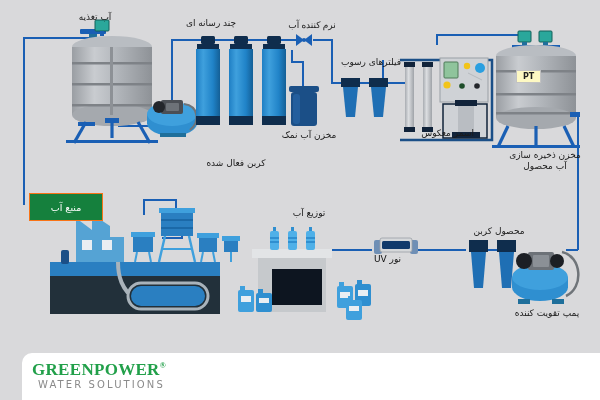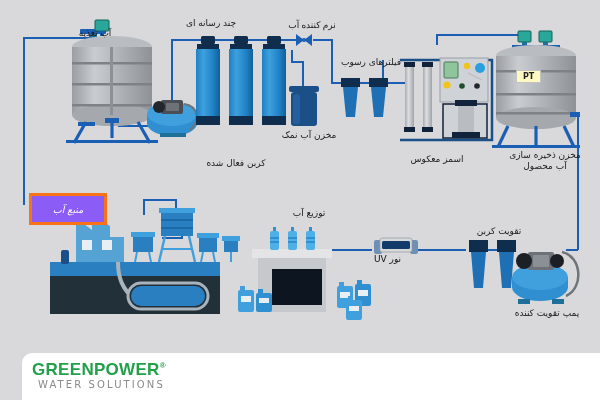--- a/index.html
+++ b/index.html
@@ -22,32 +22,32 @@
     letter-spacing:0px;
   }
   .footer{
     position:absolute;left:22px;bottom:0;width:578px;height:47px;
     background:#ffffff;border-top-left-radius:10px;
   }
   .logo-txt{
     position:absolute;left:32px;top:360px;
     font-size:17px;font-weight:bold;color:#22a04a;
     letter-spacing:0.3px;
-    font-family:Liberation Sans, sans-serif;
+    font-family:Liberation Serif, serif;
   }
   .logo-sub{
     position:absolute;left:38px;top:379px;
     font-size:10px;color:#8a8a8a;letter-spacing:2.1px;
     font-family:"DejaVu Sans","Liberation Sans",sans-serif;
   }
   .reg{font-size:8px;vertical-align:super;color:#22a04a;}
   .srcbox{
     position:absolute;left:29px;top:193px;width:72px;height:26px;
-    background:#8b5cf6;border:3px solid #f97316;
-    display:flex;align-items:center;justify-content:center;font-style:italic;
+    background:#15803d;border:1px solid #f97316;
+    display:flex;align-items:center;justify-content:center;
   }
   .srcbox span{color:#fff;font-size:9.5px;direction:rtl;}
   .ptlabel{
     position:absolute;left:516px;top:70px;
     background:#fef9c3;border:1px solid #c2c2c2;
     padding:1px 6px;font-size:8px;font-weight:bold;color:#222;
     font-family:"DejaVu Sans","Liberation Sans",sans-serif;
   }
   .uvlbl{
     position:absolute;font-size:9px;color:#111;direction:rtl;
@@ -335,43 +335,43 @@
     </g>
     <g>
       <rect x="224" y="240" width="14" height="12" fill="#2a7fc1"></rect>
       <rect x="222" y="236" width="18" height="5" fill="#3fa0dd"></rect>
       <path d="M231 252 L231 262" stroke="#3fa0dd" stroke-width="2"></path>
     </g>
   </g>
 </svg>
 
 
-<div class="lbl" style="left:60px;top:28px;width:70px;">آب تغذیه</div>
+<div class="lbl" style="left:60px;top:12px;width:70px;">آب تغذیه</div>
 
 
 <div class="lbl" style="left:168px;top:18px;width:86px;">چند رسانه ای</div>
 
 <div class="lbl" style="left:193px;top:130px;width:86px;margin-top:28px;">کربن فعال شده</div>
 
 <div class="lbl" style="left:268px;top:20px;width:88px;font-family:Liberation Serif, serif;">نرم کننده آب</div>
 
 <div class="lbl" style="left:268px;top:130px;width:82px;">مخزن آب نمک</div>
 
 <div class="lbl" style="left:328px;top:57px;width:86px;">فیلترهای رسوب</div>
 
-<div class="lbl" style="left:400px;top:154px;width:74px;">اسمز معکوس</div>
+<div class="lbl" style="left:400px;top:128px;width:74px;text-align:right;">اسمز معکوس</div>
 
 <div class="lbl" style="left:495px;top:150px;width:100px;text-align:center;">مخزن ذخیره سازی
 آب محصول</div>
 
 <div class="lbl" style="left:272px;top:208px;width:74px;">توزیع آب</div>
 
 <div class="uvlbl" style="left:374px;top:254px;">نور UV</div>
 
-<div class="lbl" style="left:458px;top:226px;width:82px;">تقویت کربن</div>
+<div class="lbl" style="left:458px;top:226px;width:82px;">محصول کربن</div>
 
 <div class="lbl" style="left:497px;top:308px;width:100px;">پمپ تقویت کننده</div>
 
 <div class="srcbox">
   <span>منبع آب</span>
 </div>
 
 <div class="ptlabel">PT</div>
 
 

